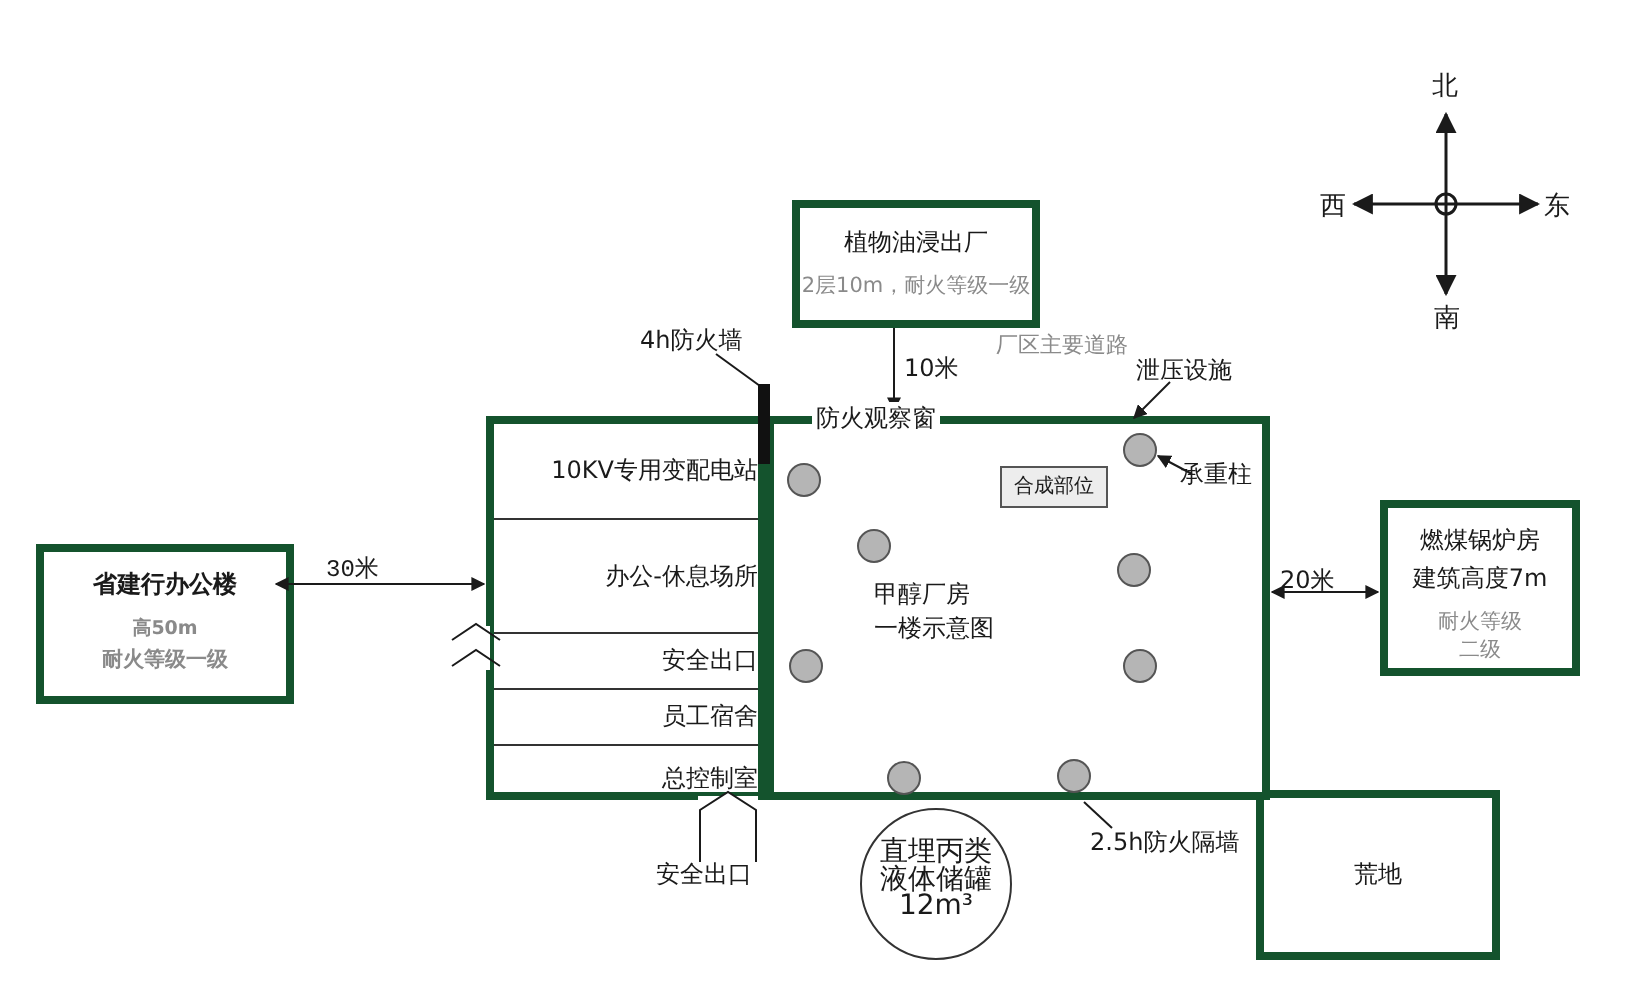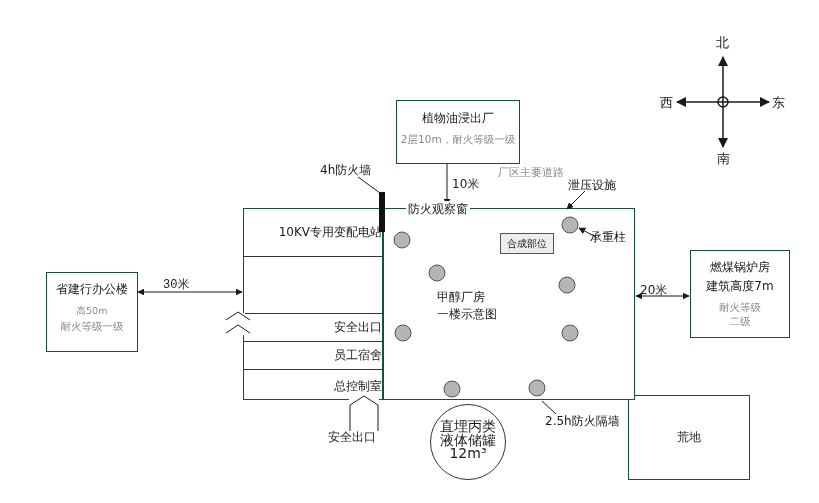--- a/index.html
+++ b/index.html
@@ -1,21 +1,21 @@
 <!DOCTYPE html>
 <html><head>
 <meta charset="utf-8">
 <style>
   html,body { margin:0; padding:0; background:#fff; }
   .stage {
     position:relative; width:819px; height:503px; background:#ffffff;
     font-family:"DejaVu Sans", sans-serif; color:#1a1a1a; overflow:hidden;
   }
   .box {
-    position:absolute; border:1px solid #14532d; background:#fff;
+    position:absolute; border:4px solid #14532d; background:#fff;
     box-sizing:border-box; z-index:2; text-align:center;
   }
   .lbl { position:absolute; white-space:nowrap; z-index:7; }
   .gray { color:#8a8a8a; }
   .f13 { font-size:13px; }
   .f12 { font-size:12px; }
   .f11 { font-size:11px;text-align:right; }
   .f10 { font-size:10.5px; }
   .f9  { font-size:9.5px; }
   svg.overlay { position:absolute; left:0; top:0; z-index:6; pointer-events:none; }
@@ -40,21 +40,21 @@
 </head>
 <body>
 
 <div class="stage">
 
   <div class="box" style="left:396px; top:100px; width:124px; height:64px;">
     <div class="f12" style="padding-top:9px;">植物油浸出厂</div>
     <div class="f10 gray" style="margin-top:6px;">2层10m，耐火等级一级</div>
   </div>
 
-  <div class="box" style="left:46px; top:272px; width:92px; height:80px;">
+  <div class="box" style="left:18px; top:272px; width:129px; height:80px;font-weight:bold;">
     <div class="f12" style="padding-top:8px;">省建行办公楼</div>
     <div class="f9 gray" style="margin-top:7px;">高50m</div>
     <div class="f10 gray" style="margin-top:2px;">耐火等级一级</div>
   </div>
 
   <div class="box" style="left:690px; top:250px; width:100px; height:88px;">
     <div class="f12" style="padding-top:8px;">燃煤锅炉房</div>
     <div class="f12" style="margin-top:2px;">建筑高度7m</div>
     <div class="f10 gray" style="margin-top:6px;">耐火等级</div>
     <div class="f10 gray">二级</div>
@@ -65,20 +65,21 @@
   </div>
 
   <div class="box" style="left:383px; top:208px; width:252px; height:192px;"></div>
 
   <div class="box" style="left:243px; top:208px; width:140px; height:192px;">
     <div class="divider" style="top:47px;"></div>
     <div class="divider" style="top:104px;"></div>
     <div class="divider" style="top:132px;"></div>
     <div class="divider" style="top:160px;"></div>
     <div class="rowlbl" style="top:15px;">10KV专用变配电站</div>
+    <div class="rowlbl" style="top:68px;">办公-休息场所</div>
     <div class="rowlbl" style="top:110px;">安全出口</div>
     <div class="rowlbl" style="top:138px;">员工宿舍</div>
     <div class="rowlbl" style="top:169px;">总控制室</div>
   </div>
 
   <div class="maintitle">
     <div>甲醇厂房</div>
     <div>一楼示意图</div>
   </div>
   <div class="synth">合成部位</div>

